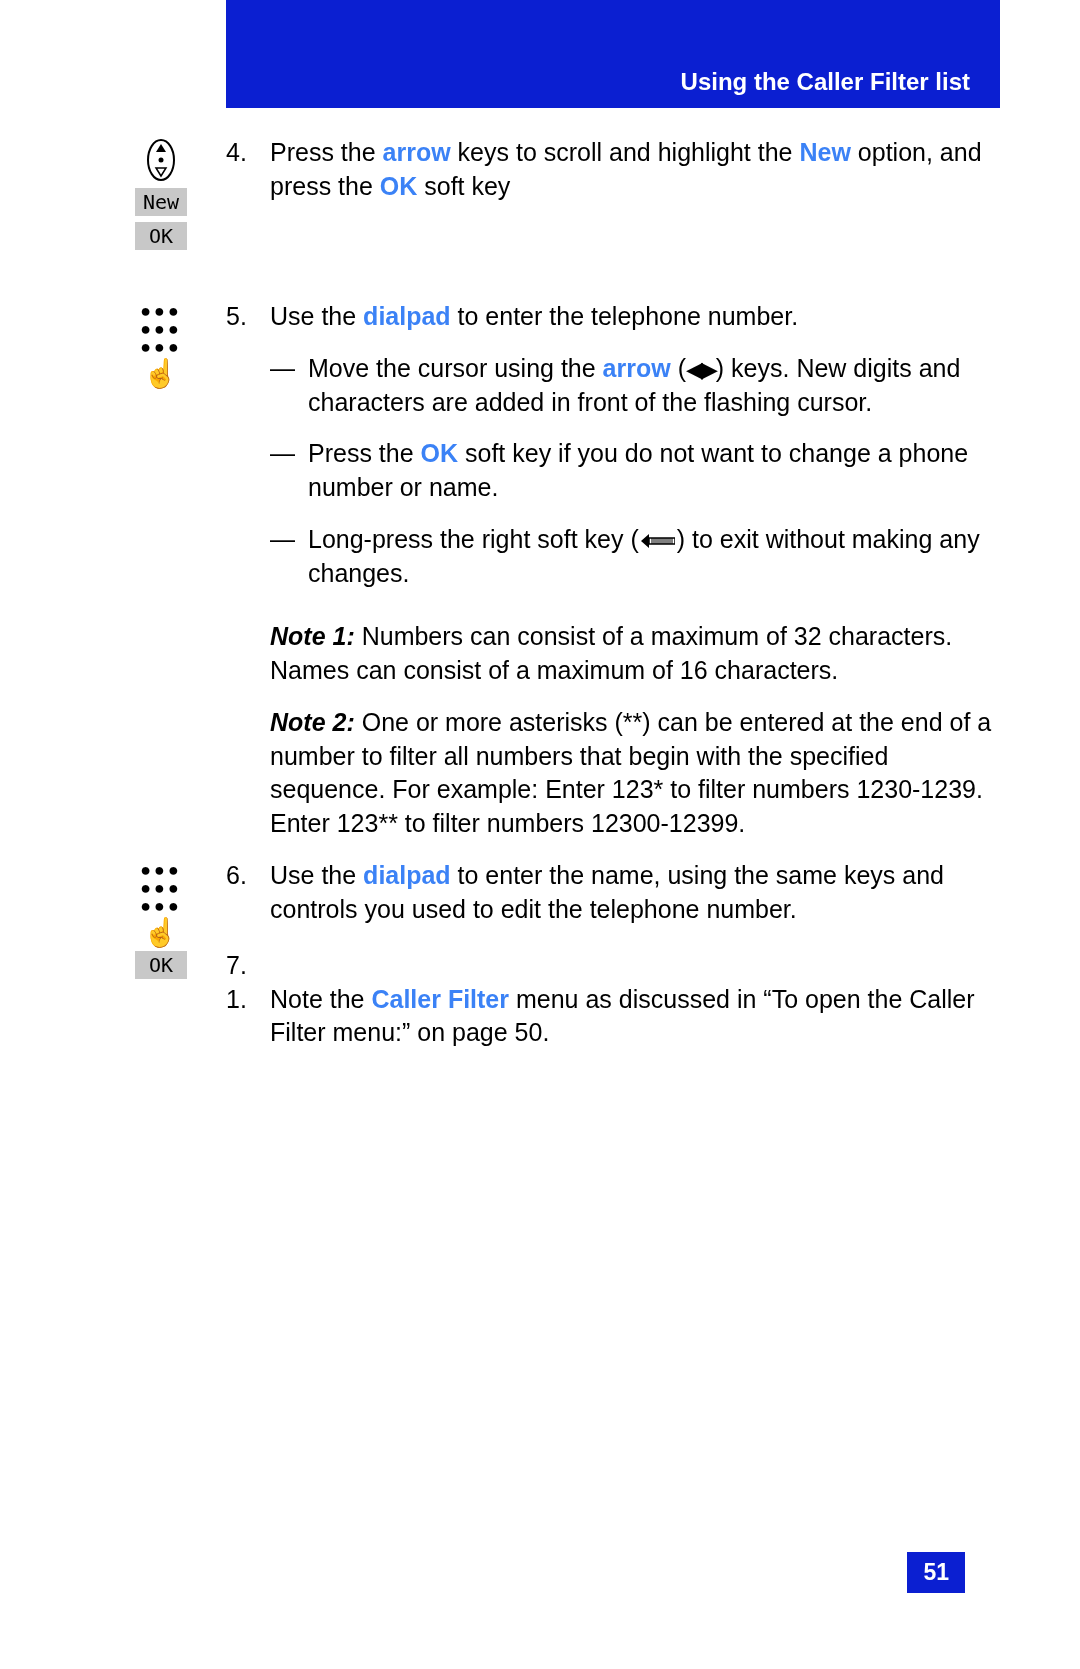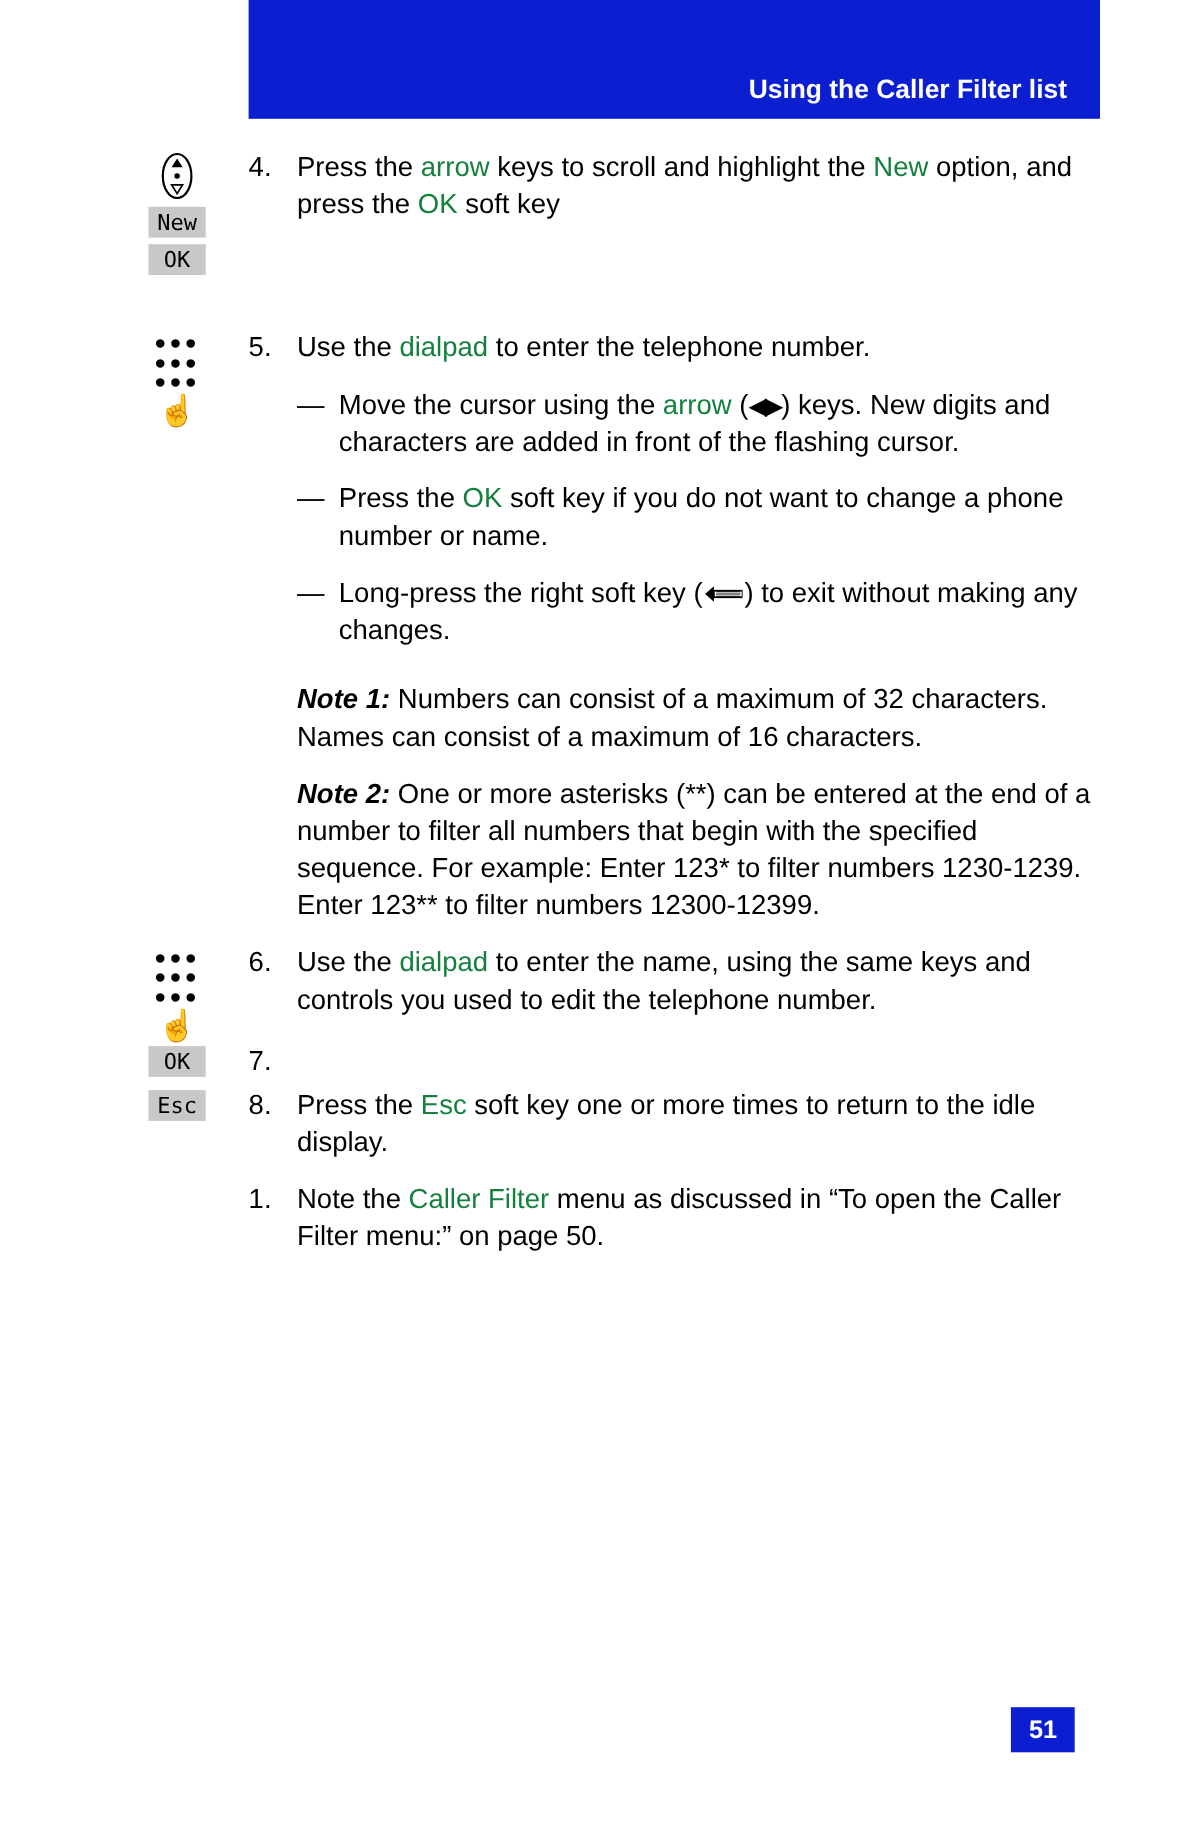--- a/index.html
+++ b/index.html
@@ -64,21 +64,21 @@
   .text-col p { margin: 0 0 18px 0; }
   .indent {
     padding-left: 38px;
     position: relative;
   }
   .indent::before {
     content: "—";
     position: absolute;
     left: 0;
   }
-  .kw { color: #15803d; font-weight: normal; }
+  .kw { color: #3b82f6; font-weight: bold; }
   .heading {
     color: #0b1fd1;
     font-weight: bold;
     font-size: 33px;
     margin: 40px 0 20px 0;
   }
   .subhead {
     font-weight: bold;
     font-size: 25px;
     margin: 0 0 46px 0;
@@ -114,21 +114,21 @@
   }
   .clr-icon {
     display: inline-block;
     width: 34px;
     height: 14px;
     vertical-align: middle;
     margin: 0 2px;
   }
   .pagenum-box {
     position: absolute;
-    right: 103px;
+    right: 115px;
     bottom: 76px;
     background: #0b1fd1;
     color: #fff;
     font-weight: bold;
     font-size: 23px;
     padding: 7px 16px;
   }
   .note-label { font-weight: bold; font-style: italic; }
   .gap-lg { height: 50px; }
   .gap-sm { height: 12px; }
@@ -211,31 +211,20 @@
       </div>
     </div>
 
     <div class="row" style="margin-top:2px">
       <div class="icon-col">
         <span class="lcd-btn">OK</span>
       </div>
       <div class="num-col">7.</div>
     </div>
 
-    <div class="row" style="margin-top:6px">
-      <div class="icon-col">
-        <span class="lcd-btn">Esc</span>
-      </div>
-      <div class="num-col">8.</div>
-      <div class="text-col">
-        <p>
-          <span>Press the </span><span class="kw">Esc</span><span> soft key one or more times to return to the idle display.</span>
-        </p>
-      </div>
-    </div>
 
 
     <div class="row">
       <div class="icon-col"></div>
       <div class="num-col">1.</div>
       <div class="text-col">
         <p>
           <span>Note the </span><span class="kw">Caller Filter</span><span> menu as discussed in “To open the Caller Filter menu:” on page 50.</span>
         </p>
       </div>

